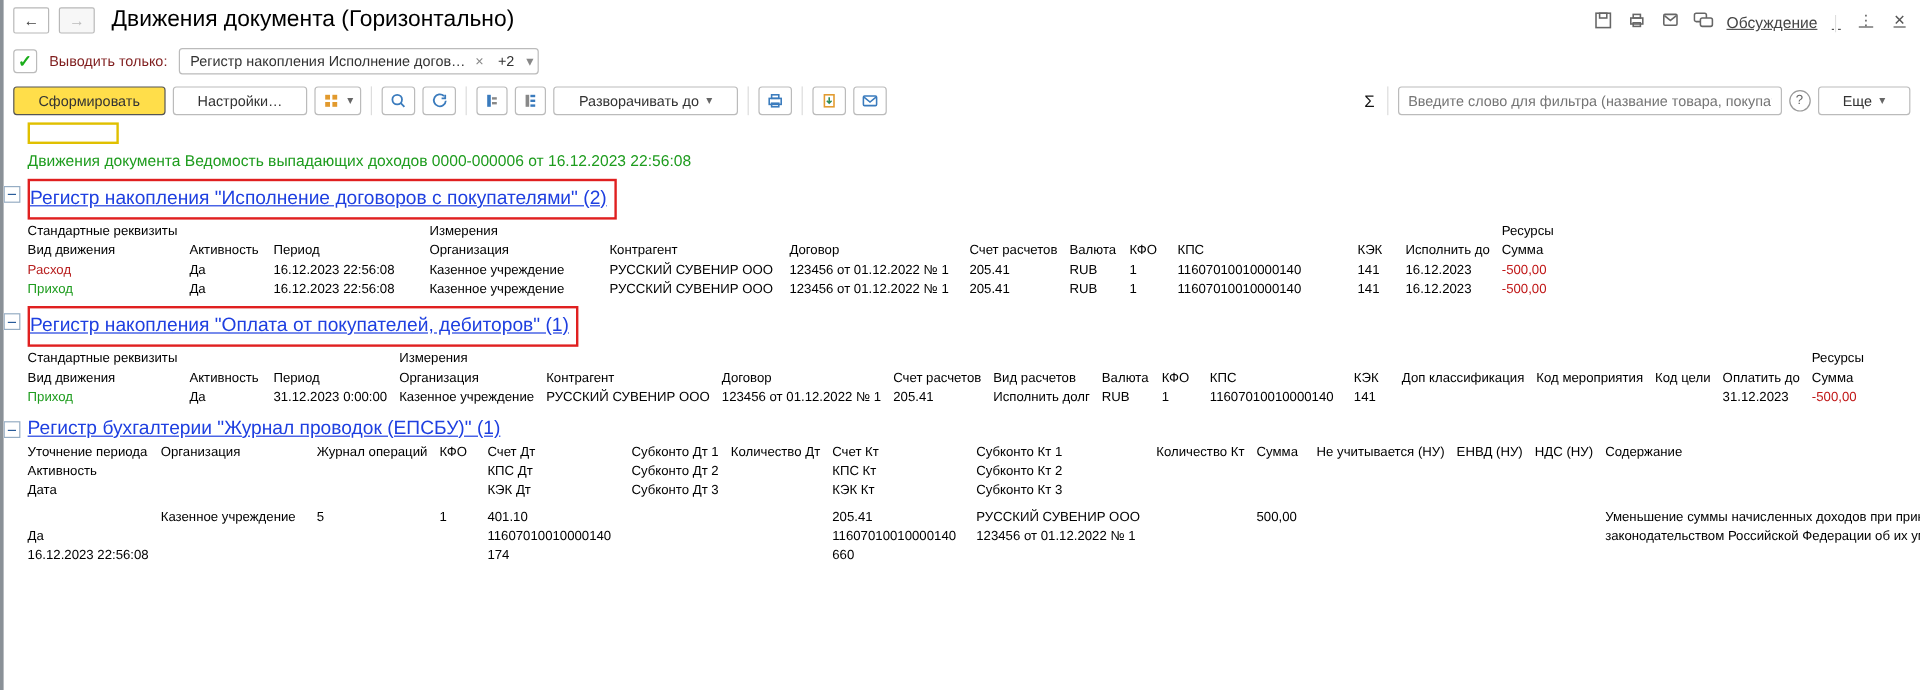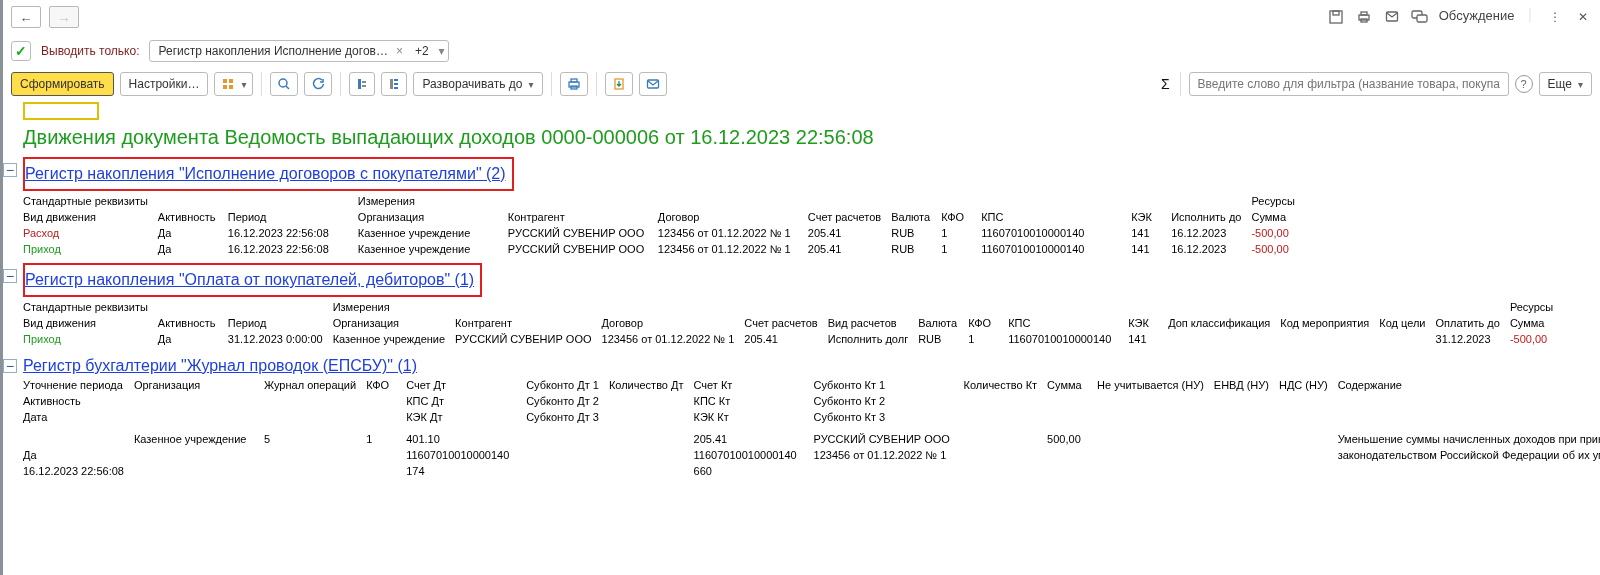--- a/index.html
+++ b/index.html
@@ -4,51 +4,51 @@
 <style>
   * { box-sizing: border-box; margin: 0; padding: 0; }
   html, body { font-family: Arial, sans-serif; font-size: 12px; color: #111; background: #fff; width: 1600px; height: 575px; overflow: hidden; }
   body { border-left: 3px solid #8a9197; }
 
   
   .title-bar { display: flex; align-items: center; gap: 8px; padding: 4px 8px 4px 8px; height: 34px; }
   .nav-btn { width: 30px; height: 22px; border: 1px solid #b8b8b8; border-radius: 2px; background: #fff; display: inline-flex; align-items: center; justify-content: center; color: #444; font-size: 13px; cursor: pointer; }
   .nav-btn.disabled { color: #bbb; background: #f7f7f7; cursor: default; }
   .title-text { font-size: 19px; color: #000; margin-left: 6px; }
-  .title-right { margin-left: auto; display: flex; align-items: flex-start; gap: 10px; color: #555; }
+  .title-right { margin-left: auto; display: flex; align-items: flex-end; gap: 10px; color: #555; text-decoration: underline; }
   .title-right .ic { width: 18px; height: 18px; display: inline-flex; align-items: center; justify-content: center; cursor: pointer; color: #555; }
   .title-right .lbl { color: #444; font-size: 13px; }
   .title-sep { color: #ddd; padding: 0 2px; }
 
   
   .filter-row { display: flex; align-items: center; gap: 10px; padding: 6px 8px; }
   .chk-wrap { width: 20px; height: 20px; border: 1px solid #bbb; border-radius: 3px; display: inline-flex; align-items: center; justify-content: center; background: #fff; }
   .chk { width: 12px; height: 12px; color: #1aad1a; font-weight: bold; font-size: 14px; line-height: 12px; }
   .filter-label { color: #7f1d1d; }
   .filter-select { display: inline-flex; align-items: center; border: 1px solid #bbb; border-radius: 3px; height: 22px; padding: 0 4px 0 8px; background: #fff; min-width: 300px; gap: 8px; }
   .filter-select .txt { color: #333; }
   .filter-select .tag-x { color: #888; cursor: pointer; }
   .filter-select .count { color: #333; margin-left: 4px; }
   .filter-select .dd { color: #888; margin-left: auto; cursor: pointer; }
 
   
   .toolbar { display: flex; align-items: center; gap: 6px; padding: 4px 8px; }
-  .btn { height: 24px; border: 1px solid #bbb; border-radius: 3px; background: #fff; padding: 0 8px; display: inline-flex; align-items: center; gap: 6px; cursor: pointer; color: #333; font-size: 12px; }
+  .btn { height: 24px; border: 1px solid #bbb; border-radius: 3px; background: #fff; padding: 0 20px; display: inline-flex; align-items: center; gap: 6px; cursor: pointer; color: #333; font-size: 12px; }
   .btn.primary { background: #ffde4a; border-color: #555; font-weight: 500; }
   .btn .dd { color: #666; font-size: 10px; }
   .btn.icon { padding: 0 6px; }
   .toolbar-right { margin-left: auto; display: flex; align-items: center; gap: 6px; }
   .filter-input { height: 24px; border: 1px solid #bbb; border-radius: 3px; padding: 0 8px; width: 320px; font-size: 12px; color: #888; }
   .help-ic { width: 18px; height: 18px; border: 1px solid #999; border-radius: 50%; display: inline-flex; align-items: center; justify-content: center; color: #666; font-size: 11px; cursor: pointer; }
   .sigma { font-size: 14px; color: #111; padding: 0 2px; }
   .vbar { width: 1px; height: 24px; background: #ddd; margin: 0 2px; }
   .collapse-btn { width: 14px; height: 14px; border: 1px solid #96adc4; background: #fff; cursor: pointer; display: inline-flex; align-items: center; justify-content: center; font-size: 14px; line-height: 10px; color: #2a5c9a; margin-bottom: 2px; user-select: none; }
 
   .hl-box { height: 18px; width: 76px; border: 2px solid #e0c000; background: #fff; margin: 2px 0 2px 20px; }
-  .report-title { font-size: 20px; color: #1e9c1e; padding: 4px 0 8px 20px; }
+  .report-title { font-size: 13px; color: #1e9c1e; padding: 4px 0 8px 20px; }
   .report-body { padding-left: 20px; }
 
   .group-head { display: inline-block; font-size: 16px; color: #1e3fe0; text-decoration: underline; margin: 4px 0 2px 0; cursor: pointer; }
   .redbox { display: inline-block; padding: 2px 6px 4px 0; border: 2px solid #e02020; margin-bottom: 2px; }
 
   .tbl { display: table; font-size: 11px; color: #000; border-collapse: collapse; }
   .tr { display: table-row; }
   .td, .th { display: table-cell; padding: 2px 10px 2px 0; vertical-align: top; white-space: nowrap; }
   .th { font-weight: normal; color: #000; }
   .th.section, .td.section { color: #000; }
@@ -61,20 +61,21 @@
 
   .section-block { position: relative; }
   .section-collapse { position: absolute; left: -20px; top: 6px; }
 </style>
 </head>
 <body>
 
 <div class="title-bar">
   <div class="nav-btn">←</div>
   <div class="nav-btn disabled">→</div>
+  <div class="title-text">Движения документа (Горизонтально)</div>
   <div class="title-right">
     <span class="ic">
         <svg width="16" height="16" viewBox="0 0 16 16">
           <rect x="2" y="2" width="12" height="12" fill="none" stroke="#666" stroke-width="1.3"></rect>
           <rect x="5" y="2" width="6" height="4" fill="none" stroke="#666" stroke-width="1.3"></rect>
         </svg>
       </span>
     <span class="ic">
         <svg width="16" height="16" viewBox="0 0 16 16">
           <rect x="3" y="6" width="10" height="5" fill="none" stroke="#666" stroke-width="1.3"></rect>

